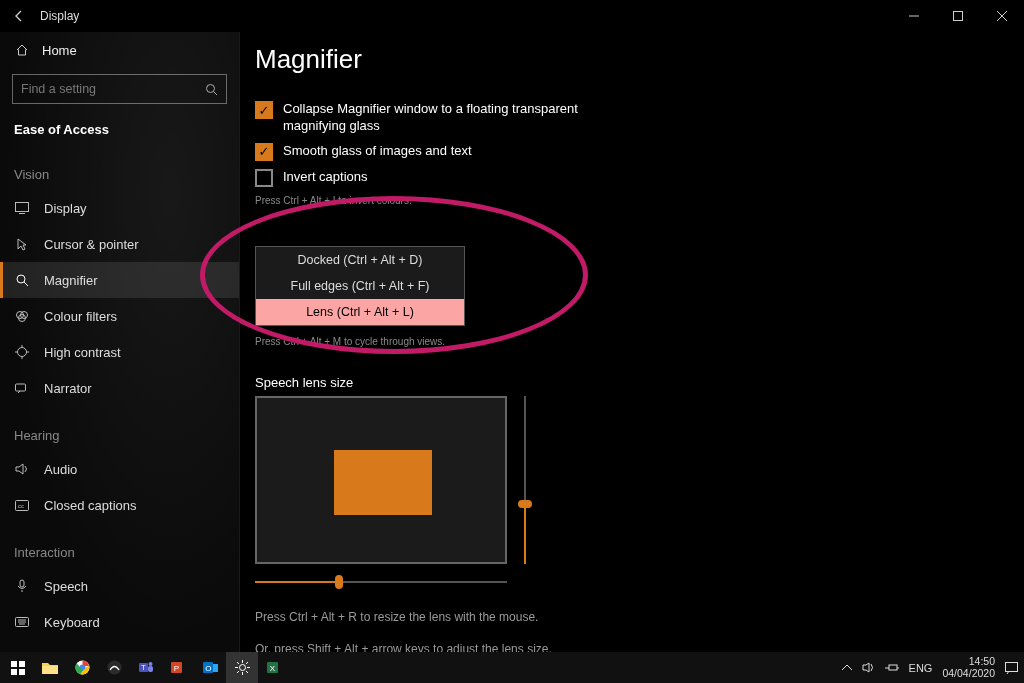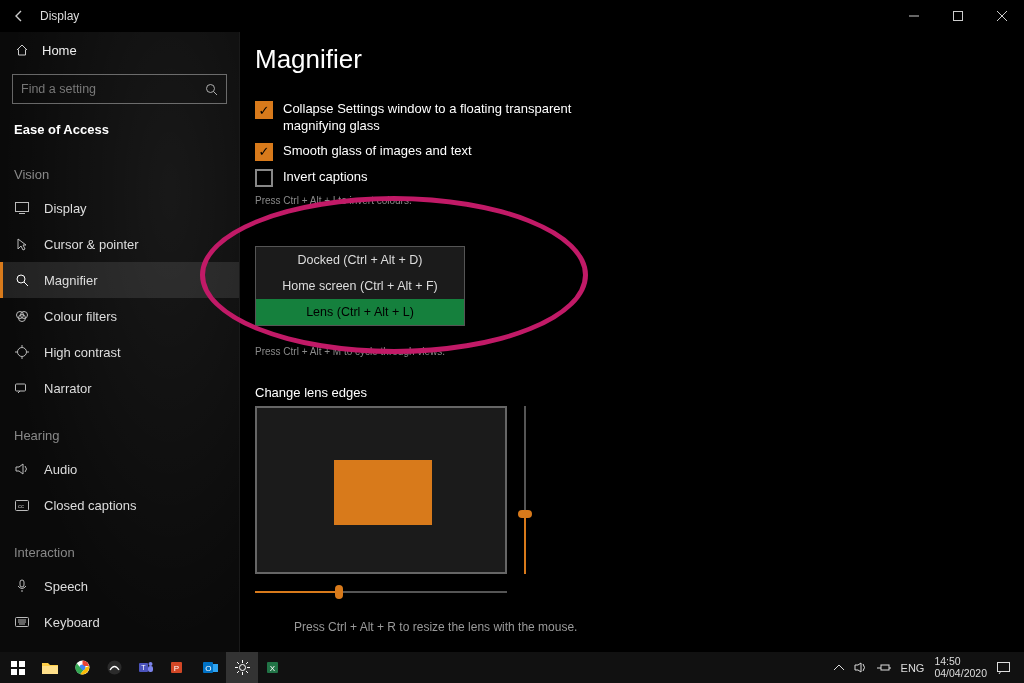--- a/index.html
+++ b/index.html
@@ -30,45 +30,45 @@
   .content { position: absolute; left: 255px; top: 36px; right: 10px; }
   .h1 { font-size: 26px; font-weight: 300; margin: 8px 0 26px 0; }
   .chk { display: flex; align-items: flex-start; gap: 10px; margin-bottom: 8px; font-size: 13px; }
   .chkbox { width: 18px; height: 18px; border: 2px solid #888; display: inline-flex; align-items: center; justify-content: center; font-size: 13px; flex: 0 0 18px; }
   .chkbox.on { background: #d87a1b; border-color: #d87a1b; color: #000; }
   .chktxt { max-width: 300px; line-height: 1.3; }
   .hint { font-size: 10px; color: #8a8a8a; margin-top: 4px; }
 
   .dropdown { margin-top: 40px; width: 210px; border: 1px solid #555; background: #1b1b1b; }
   .ddopt { padding: 6px 10px; font-size: 12.5px; color: #ddd; text-align: center; }
-  .ddopt.sel { background: #15803d; color: #000; }
+  .ddopt.sel { background: #fca5a5; color: #000; }
 
   .section { margin-top: 28px; font-size: 13px; }
   .lensframe { width: 252px; height: 168px; border: 2px solid #666; background: #1b1b1b; position: relative; margin-top: 6px; }
   .lensrect { position: absolute; width: 98px; height: 65px; background: #d87a1b; left: 77px; top: 52px; }
   .hrail { position: relative; width: 252px; height: 20px; margin-top: 8px; }
   .hrail .bar { position: absolute; top: 9px; width: 100%; height: 2px; background: #555; }
   .hrail .fill { position: absolute; top: 9px; left: 0; width: 85px; height: 2px; background: #d87a1b; }
   .hrail .thumb { position: absolute; top: 3px; left: 80px; width: 8px; height: 14px; border-radius: 4px; background: #d87a1b; }
   .vrail { position: absolute; left: 260px; top: 0; width: 20px; height: 168px; }
   .vrail .bar { position: absolute; left: 9px; width: 2px; height: 168px; background: #555; }
   .vrail .fill { position: absolute; left: 9px; top: 108px; width: 2px; height: 60px; background: #d87a1b; }
   .vrail .thumb { position: absolute; left: 3px; top: 104px; width: 14px; height: 8px; border-radius: 4px; background: #d87a1b; }
 
-  .hint2 { font-size: 12px; color: #9a9a9a; margin-top: 18px; margin-left: 39px; }
+  .hint2 { font-size: 12px; color: #9a9a9a; margin-top: 18px; }
 
   
   .annot { position: absolute; left: 200px; top: 196px; width: 388px; height: 158px; border: 5px solid #c11a67; border-radius: 50%; pointer-events: none; }
 
   
   .taskbar { position: absolute; left: 0; bottom: 0; right: 0; height: 31px; background: #111; display: flex; align-items: center; }
   .tbicons { display: flex; align-items: center; gap: 0; padding-left: 2px; }
   .tbicons .tb { width: 32px; height: 31px; display: flex; align-items: center; justify-content: center; font-size: 14px; }
-  .tray { position: absolute; right: 8px; display: flex; align-items: center; gap: 10px; padding-right: 6px; color: #ddd; font-size: 11px; height: 31px; }
-  .tray .clock { text-align: left; line-height: 1.05; font-size: 10.5px; }
+  .tray { position: absolute; right: 0; display: flex; align-items: center; gap: 10px; padding-right: 6px; color: #ddd; font-size: 11px; height: 31px; }
+  .tray .clock { text-align: right; line-height: 1.05; font-size: 10.5px; }
 
   
   svg { display: block; }
 </style>
 </head>
 <body>
 
 <div class="window">
 
   <div class="titlebar">
@@ -219,40 +219,40 @@
         </span>
       <span>Keyboard</span>
     </div>
   </div>
 
   <div class="content">
     <div class="h1">Magnifier</div>
 
     <div class="chk">
       <span class="chkbox on">✓</span>
-      <span class="chktxt">Collapse Settings window to a floating transparent magnifying glass</span>
+      <span class="chktxt">Collapse Magnifier window to a floating transparent magnifying glass</span>
     </div>
     <div class="chk">
       <span class="chkbox on">✓</span>
       <span class="chktxt">Smooth glass of images and text</span>
     </div>
     <div class="chk">
       <span class="chkbox"></span>
       <span class="chktxt">Invert captions</span>
     </div>
     <div class="hint">Press Ctrl + Alt + I to invert colours.</div>
 
     <div class="dropdown">
       <div class="ddopt">Docked (Ctrl + Alt + D)</div>
-      <div class="ddopt">Home screen (Ctrl + Alt + F)</div>
+      <div class="ddopt">Full edges (Ctrl + Alt + F)</div>
       <div class="ddopt sel">Lens (Ctrl + Alt + L)</div>
     </div>
-    <div class="hint" style="margin-top:20px">Press Ctrl + Alt + M to cycle through views.</div>
-
-    <div class="section">Change lens edges</div>
+    <div class="hint" style="margin-top:10px">Press Ctrl + Alt + M to cycle through views.</div>
+
+    <div class="section">Speech lens size</div>
     <div style="position:relative;">
       <div class="lensframe">
         <div class="lensrect"></div>
       </div>
       <div class="vrail">
         <div class="bar"></div>
           <div class="fill"></div>
           <div class="thumb"></div>
       </div>
     </div>

